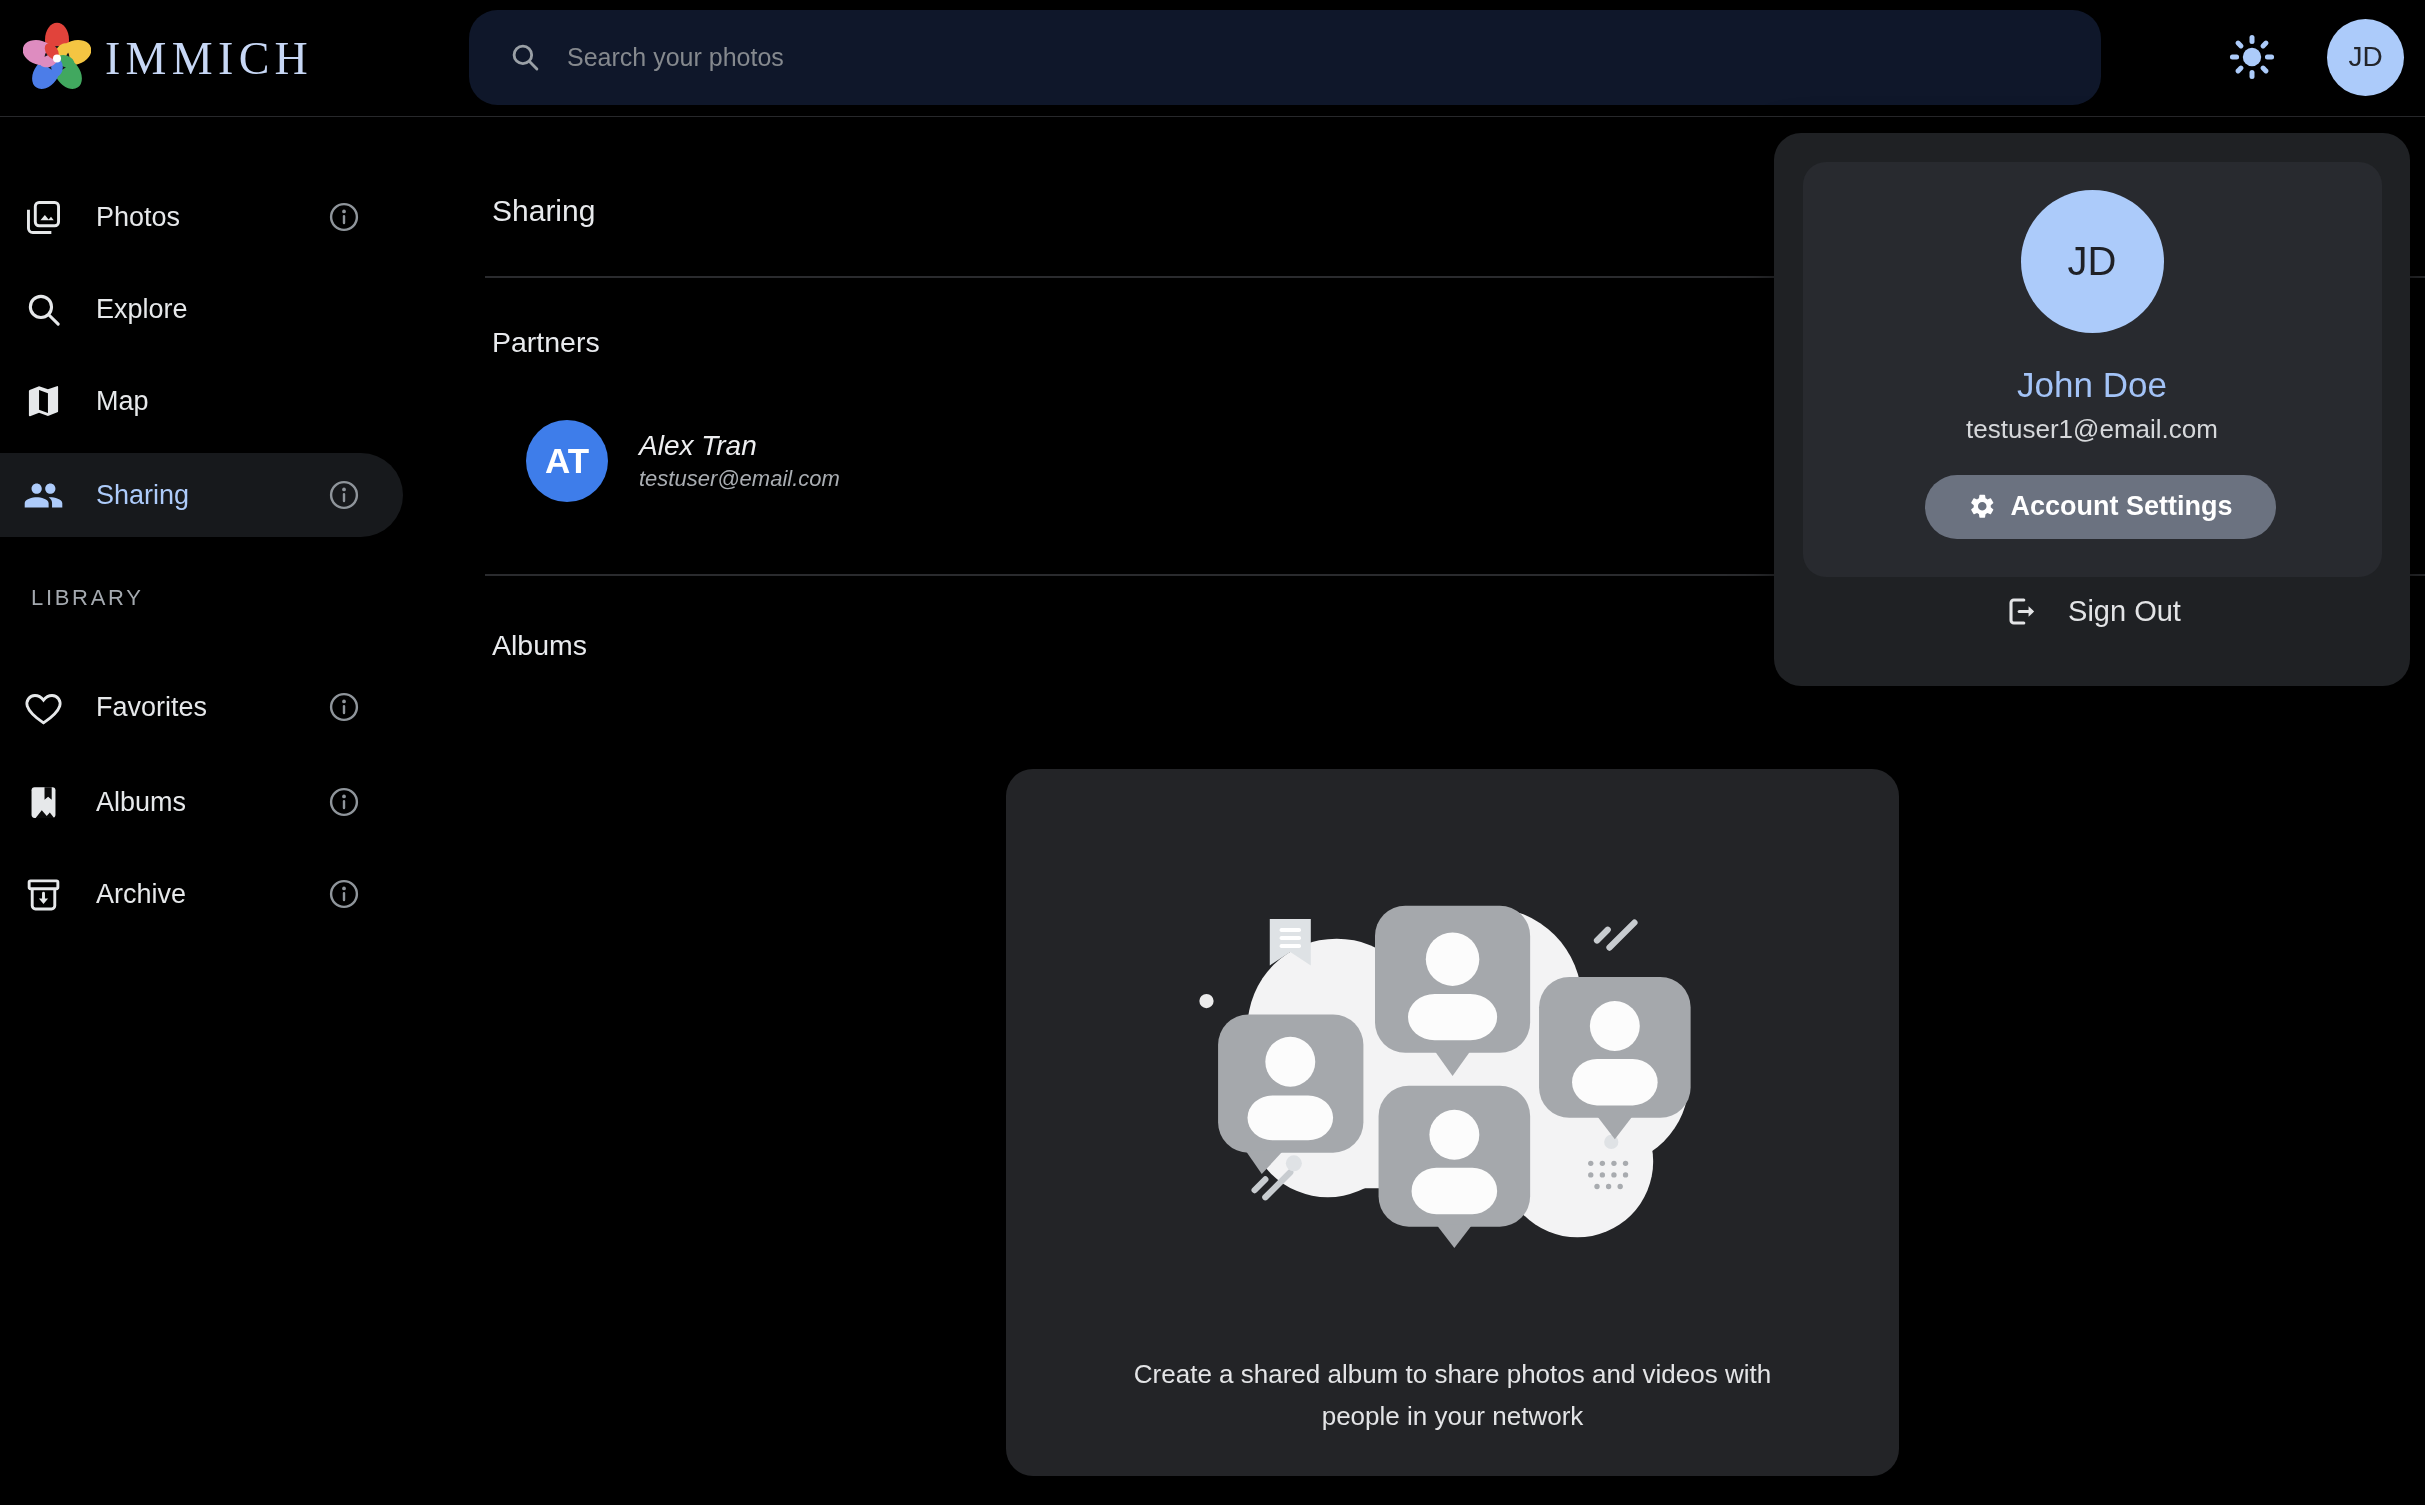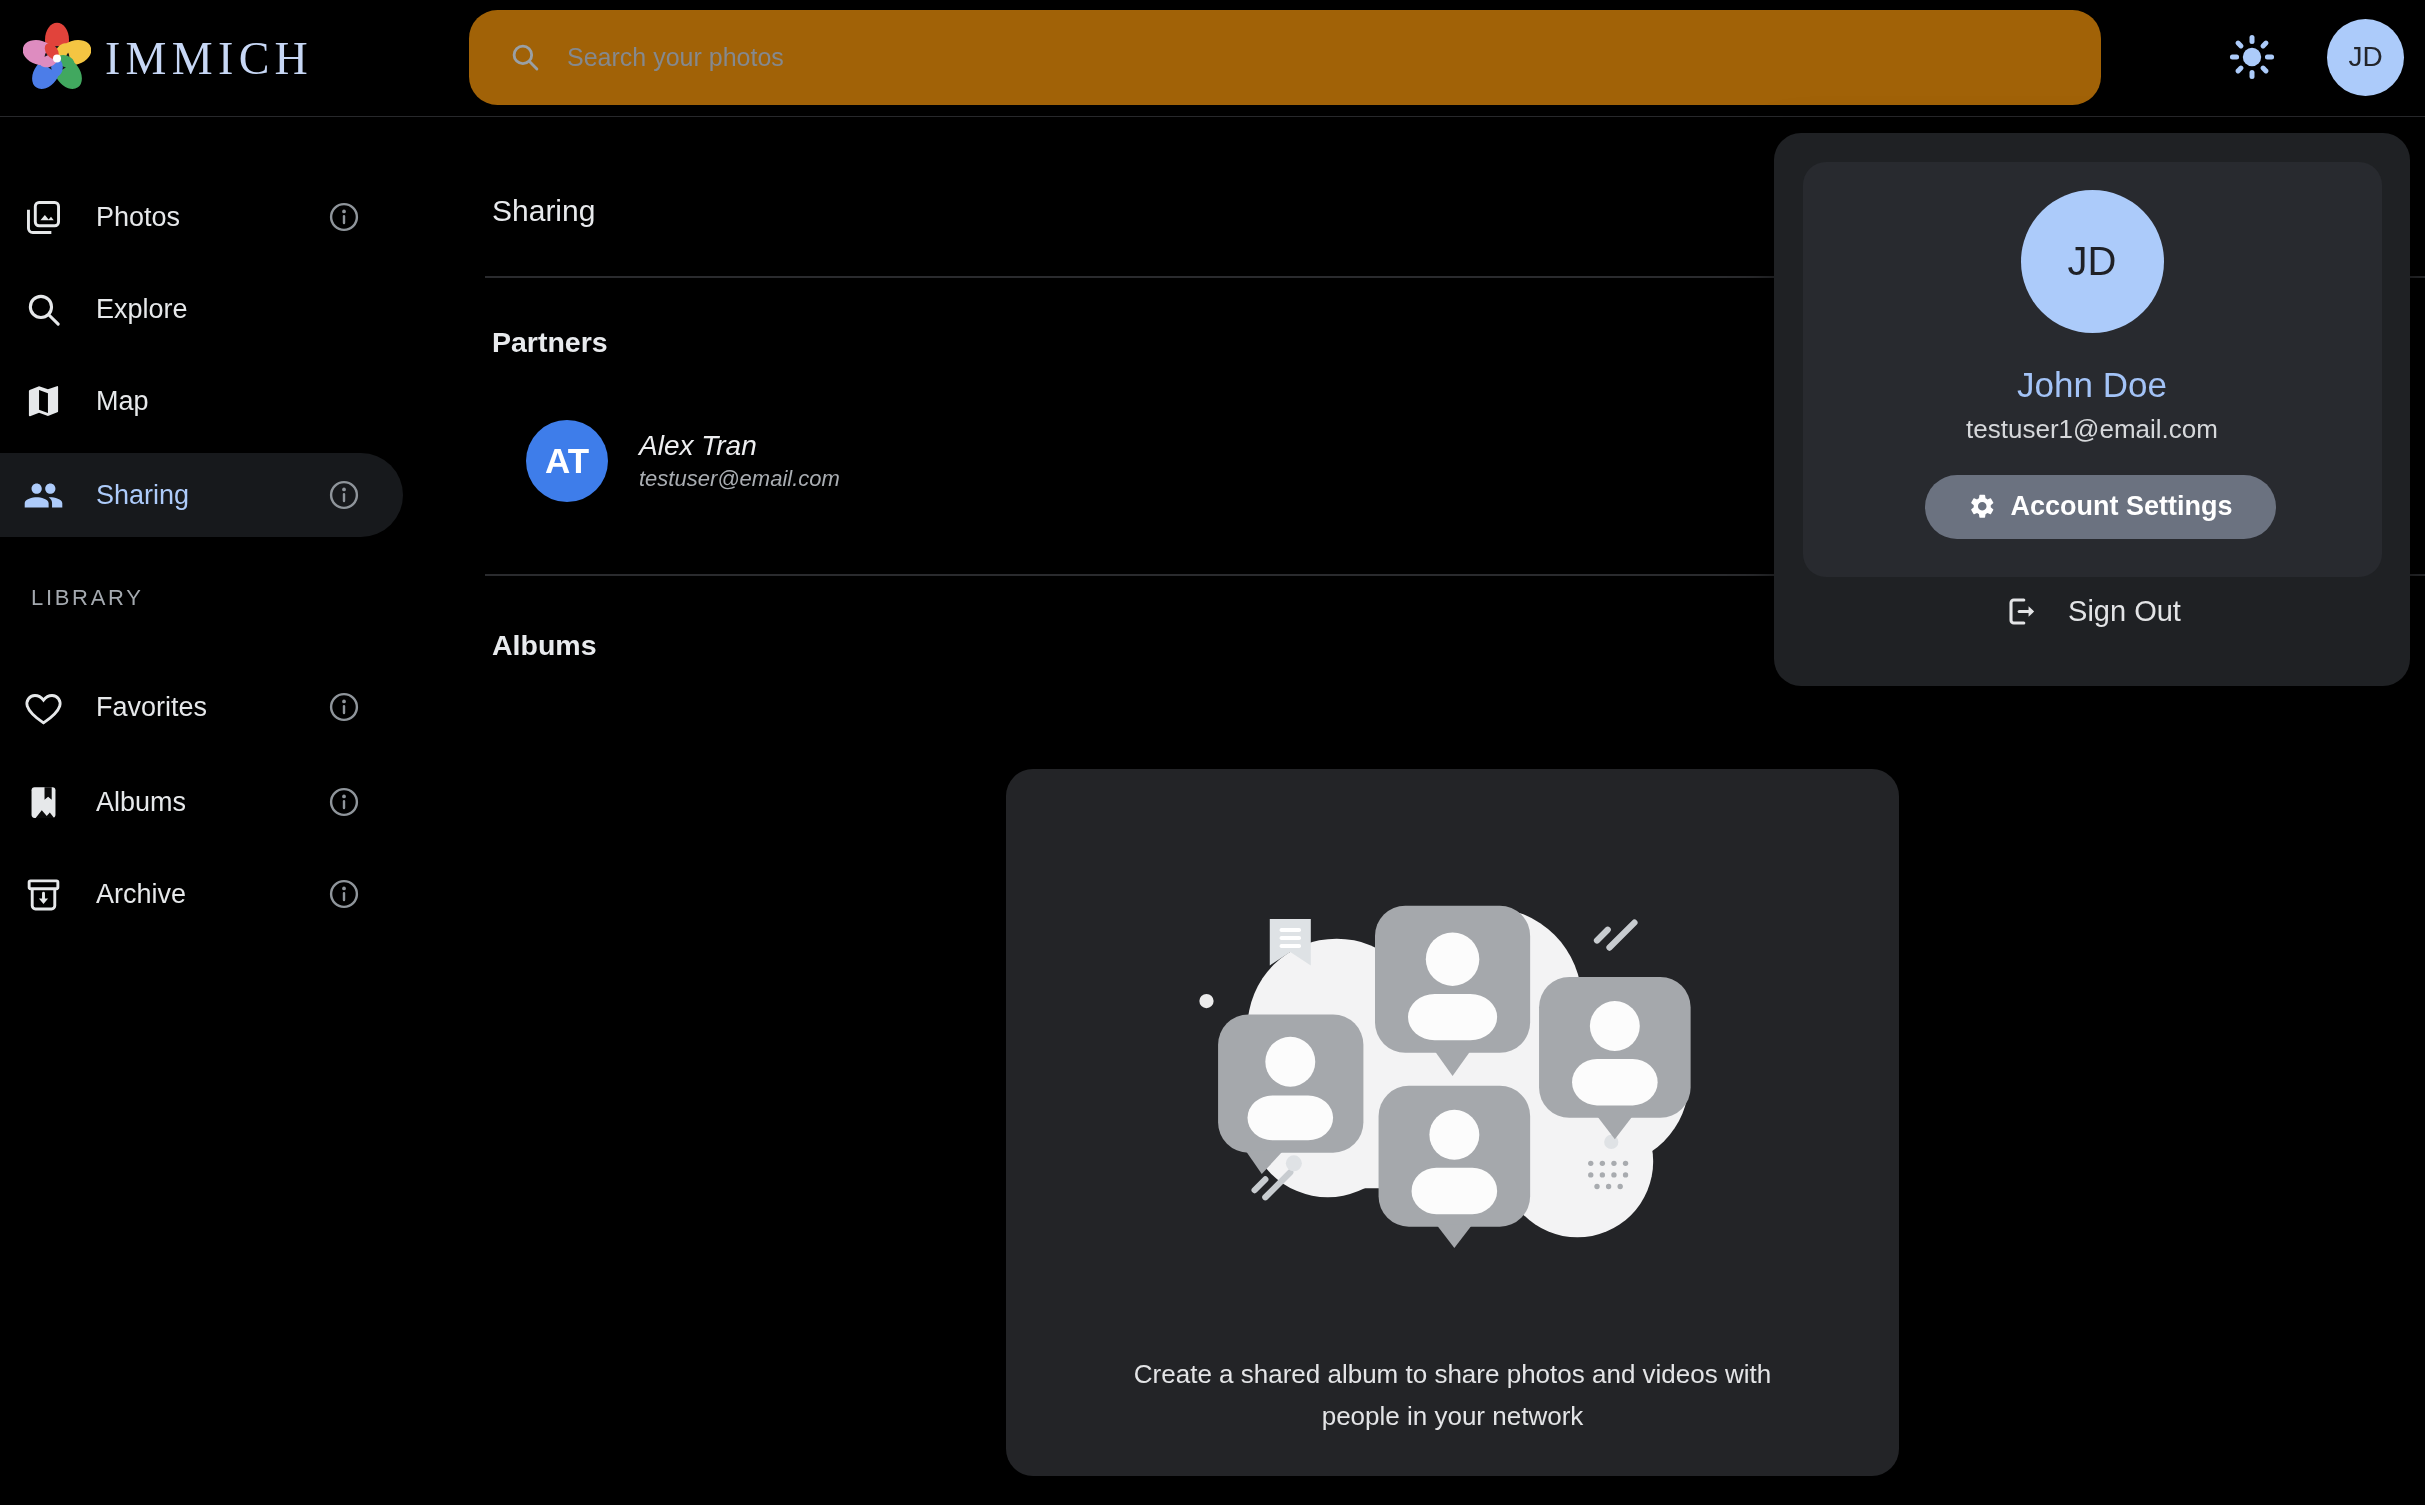--- a/index.html
+++ b/index.html
@@ -4,21 +4,21 @@
 <style>
   html,body{margin:0;padding:0;background:#000;}
   .screen{position:relative;width:2426px;height:1505px;background:#000;overflow:hidden;
           font-family:"Liberation Sans",sans-serif;-webkit-font-smoothing:antialiased;}
 
   
   .topbar{position:absolute;left:0;top:0;width:100%;height:116px;border-bottom:1.8px solid #27282b;background:#000;}
   .logo{position:absolute;left:23px;top:21.4px;width:68px;height:73px;}
   .brand{position:absolute;left:105px;top:32px;font-family:"Liberation Serif","DejaVu Serif",serif;
          font-size:46px;letter-spacing:5.3px;color:#c7d7f5;font-weight:400;}
-  .search{position:absolute;left:469px;top:9.8px;width:1632px;height:95px;background:#a16207;
+  .search{position:absolute;left:469px;top:9.8px;width:1632px;height:95px;background:#0f172a;
           border-radius:28.5px;display:flex;align-items:center;padding:0 0 0 39px;box-sizing:border-box;}
   .search svg{flex:0 0 auto;}
   .search input{flex:1;margin-left:23px;background:transparent;border:none;outline:none;
                 font-size:25px;color:#d8dadd;font-family:"Liberation Sans",sans-serif;}
   .search input::placeholder{color:#85898e;opacity:1;}
   .theme-btn{position:absolute;left:2227px;top:32px;width:50px;height:50px;background:none;border:none;padding:0;cursor:pointer;}
   .avatar-btn{position:absolute;left:2327px;top:18.7px;width:77px;height:77px;border-radius:50%;
               background:#accbfa;border:none;display:flex;align-items:center;justify-content:center;
               font-size:28px;font-weight:500;color:#23252a;cursor:pointer;font-family:"Liberation Sans",sans-serif;}
 
@@ -30,21 +30,21 @@
   .nav.active{background:#17191c;border-radius:0 42px 42px 0;}
   .nav.active .lbl{color:#adcbfa;}
   #row-photos{top:175px}#row-explore{top:267px}#row-map{top:359px}#row-sharing{top:453px}
   #row-favorites{top:665px}#row-albums{top:760px}#row-archive{top:852px}
   .section-label{position:absolute;left:31px;top:585px;font-size:22px;letter-spacing:2.7px;color:#a4a9af;}
 
   
   .page-title{position:absolute;left:492px;top:194px;font-size:30px;font-weight:500;color:#e8eaed;}
   .divider{position:absolute;left:485px;right:0;height:1.8px;background:#2a2b2e;}
   #div1{top:276px}#div2{top:574px}
-  .h-section{position:absolute;left:492px;font-size:28.5px;font-weight:700;color:#e8eaed;}
+  .h-section{position:absolute;left:492px;font-size:28.5px;font-weight:400;color:#e8eaed;}
   #h-partners{top:326px}#h-albums{top:629px}
   .partner-row{position:absolute;left:526px;top:420px;display:flex;align-items:center;cursor:pointer;}
   .partner-avatar{width:82px;height:82px;border-radius:50%;background:#3e7dea;display:flex;
                   align-items:center;justify-content:center;color:#fff;font-size:35px;font-weight:700;}
   .partner-texts{margin-left:31px;display:flex;flex-direction:column;font-style:italic;}
   .partner-name{font-size:28px;color:#edeef0;line-height:36px;}
   .partner-email{font-size:22px;color:#a9adb2;line-height:30px;}
 
   
   .empty-card{position:absolute;left:1006px;top:769px;width:893px;height:707px;background:#232427;border-radius:27px;cursor:pointer;}

